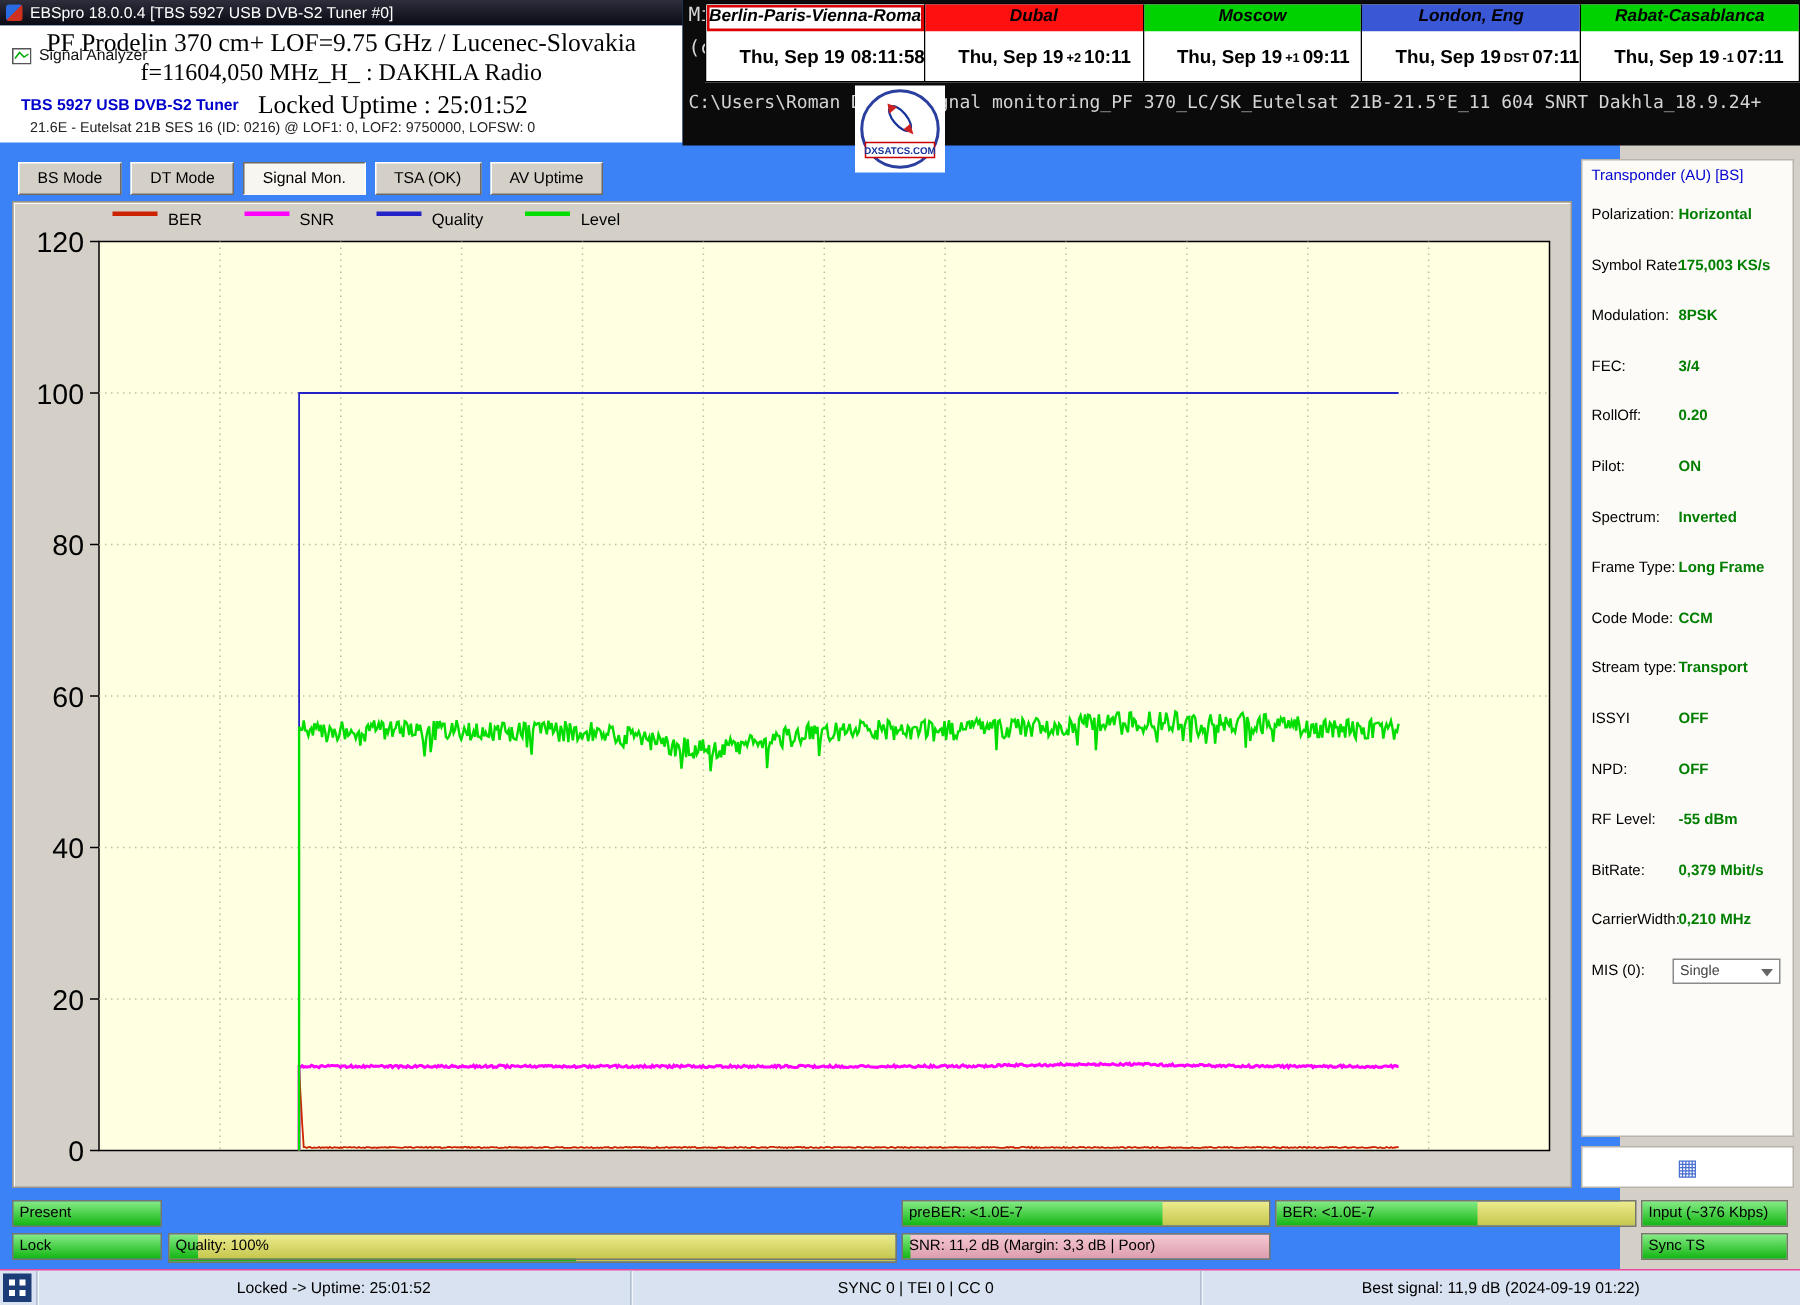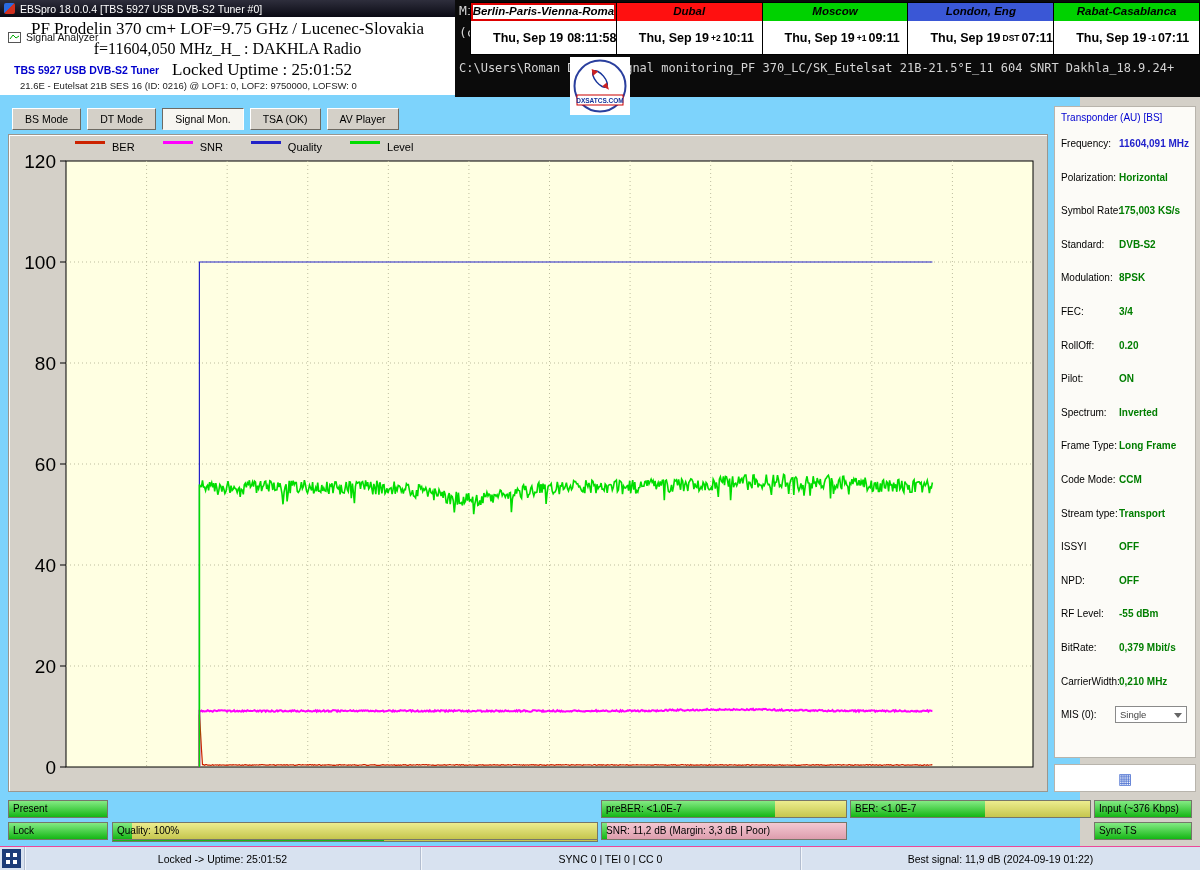--- a/index.html
+++ b/index.html
@@ -1,18 +1,18 @@
 <!DOCTYPE html>
 <html><head>
 <meta charset="utf-8">
 <style>
   *{margin:0;padding:0;box-sizing:border-box;}
   html,body{width:1200px;height:870px;}
   body{font-family:"Liberation Sans",sans-serif;background:#d4d0c8;position:relative;overflow:hidden;}
-  #screen{position:absolute;left:0;top:0;width:1080px;height:870px;background:#7dd3fc;}
+  #screen{position:absolute;left:0;top:0;width:1080px;height:870px;background:#3b82f6;}
 
   
   .titlebar{position:absolute;left:0;top:0;width:455px;height:17px;
     background:linear-gradient(180deg,#2e2e3c,#0a0a14);color:#fff;display:flex;align-items:center;
     gap:5px;padding-left:4px;font-size:10.5px;white-space:nowrap;}
   .app-icon{display:inline-block;width:11px;height:11px;border-radius:2px;
     background:linear-gradient(135deg,#2a6ae0 0 50%,#d03020 50% 100%);flex:0 0 auto;}
 
   
   .header-white{position:absolute;left:0;top:17px;width:455px;height:78px;background:#ffffff;}
@@ -166,21 +166,21 @@
           <span class="ctime">07:11</span>
         </div>
       </div>
     </div>
 
   <div class="tabs" id="tabs">
       <button class="tab">BS Mode</button>
       <button class="tab">DT Mode</button>
       <button class="tab active">Signal Mon.</button>
       <button class="tab">TSA (OK)</button>
-      <button class="tab">AV Player</button>
+      <button class="tab">AV Uptime</button>
     </div>
 
   <div class="logo">
     <svg width="56" height="56">
       <circle cx="28" cy="28" r="25.5" fill="#fff" stroke="#2a3f9e" stroke-width="2"></circle>
       <g transform="rotate(-40 28 21)">
         <ellipse cx="28" cy="21" rx="4.5" ry="10" fill="#fff" stroke="#16339a" stroke-width="1.5"></ellipse>
         <path d="M28 8 l3.5 6 h-7 z" fill="#cc2222"></path>
         <path d="M25 28 l3 7 3-7 z" fill="#cc2222"></path>
       </g>
@@ -244,34 +244,26 @@
           <span class="lg-swatch" style="background: rgb(0, 221, 0);"></span>
           <span class="lg-label">Level</span>
         </span>
       </div>
   </div>
 
   <div class="tp">
     <div class="tp-title">Transponder (AU) [BS]</div>
     <div id="tp-rows">
         <div class="tp-row">
-          <span class="tp-label">Frequency:</span>
-          <span class="tp-value" style="color: rgb(34, 34, 204);">11604,091 MHz</span>
-        </div>
-        <div class="tp-row">
           <span class="tp-label">Polarization:</span>
           <span class="tp-value" style="color: rgb(0, 126, 0);">Horizontal</span>
         </div>
         <div class="tp-row">
           <span class="tp-label">Symbol Rate:</span>
           <span class="tp-value" style="color: rgb(0, 126, 0);">175,003 KS/s</span>
-        </div>
-        <div class="tp-row">
-          <span class="tp-label">Standard:</span>
-          <span class="tp-value" style="color: rgb(0, 126, 0);">DVB-S2</span>
         </div>
         <div class="tp-row">
           <span class="tp-label">Modulation:</span>
           <span class="tp-value" style="color: rgb(0, 126, 0);">8PSK</span>
         </div>
         <div class="tp-row">
           <span class="tp-label">FEC:</span>
           <span class="tp-value" style="color: rgb(0, 126, 0);">3/4</span>
         </div>
         <div class="tp-row">

